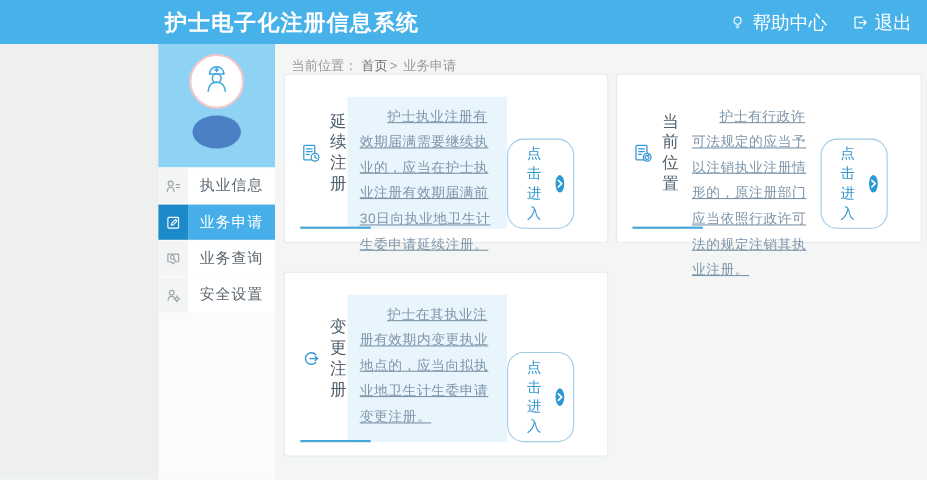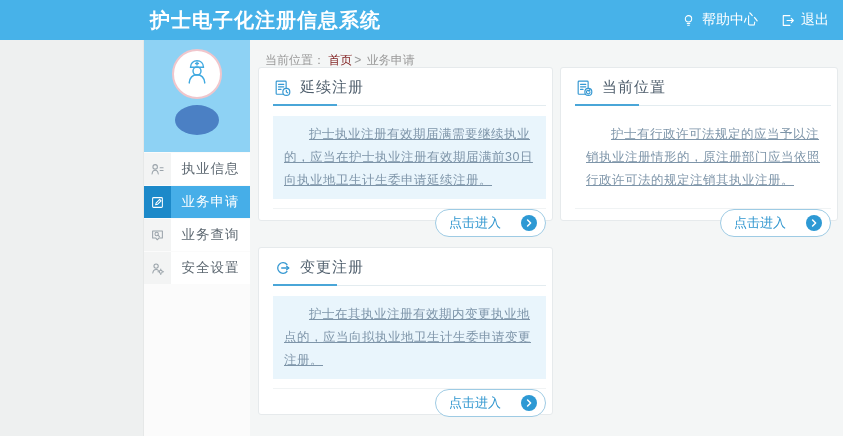--- a/index.html
+++ b/index.html
@@ -15,21 +15,21 @@
     height:40px;flex:0 0 40px;background:#47b2e9;color:#fff;
     display:flex;align-items:center;
   }
   .header-title{
     margin-left:150px;font-size:20px;font-weight:bold;letter-spacing:1px;
   }
   .header-right{
     margin-left:auto;margin-right:14px;display:flex;align-items:center;gap:22px;
   }
   .header-link{
-    display:flex;align-items:center;gap:6px;font-size:14px;color:#fff;cursor:pointer;
+    display:flex;align-items:center;gap:6px;font-size:17px;color:#fff;cursor:pointer;
   }
   .header-link svg{display:block;}
 
   
   .body{flex:1;display:flex;min-height:0;}
   .left-strip{flex:0 0 143px;background:#eef0f0;}
 
   
   .sidebar{
     flex:0 0 107px;background:#fbfbfb;border-left:1px solid #e6e8e8;
@@ -60,28 +60,28 @@
     display:flex;align-items:center;justify-content:center;letter-spacing:1px;
   }
   .menu-item.active .mi-icon{background:#1c89c9;color:#ffffff;}
   .menu-item.active .mi-label{background:#46aee8;color:#ffffff;}
 
   
   .main{flex:1;min-width:0;background:#f4f6f6;display:flex;flex-direction:column;}
   .breadcrumb{
     padding:12px 0 0 15px;font-size:12px;color:#999;height:24px;box-sizing:border-box;
   }
-  .breadcrumb a{color:#7f1d1d;text-decoration:none;cursor:pointer;}
+  .breadcrumb a{color:#737373;text-decoration:none;cursor:pointer;}
   .breadcrumb .sep{margin:0 2px;}
   .cards{padding:3px 5px 0 8px;}
   .card-row{display:flex;gap:7px;margin-bottom:8px;align-items:stretch;}
   .card{
     background:#fff;border:1px solid #e6eaec;border-radius:3px;
-    box-sizing:border-box;padding:10px 6px 12px 14px;
-    display:flex;flex-direction:column;
+    box-sizing:border-box;padding:10px 30px 12px 14px;
+    display:flex;flex-direction:row;justify-content:center;
   }
   .card-renewal{width:295px;height:154px;}
   .card-cancel{flex:1;height:154px;}
   .card-change{width:295px;height:168px;margin-top:18px;}
 
   .card-head{
     display:flex;align-items:center;gap:9px;
     padding-bottom:8px;border-bottom:1px solid #e3ecf0;position:relative;
   }
   .card-head::after{
@@ -92,21 +92,21 @@
 
   .desc{
     margin-top:10px;padding:7px 11px;font-size:12.5px;line-height:1.85;
     color:#7e95a9;text-indent:2em;letter-spacing:0.5px;text-decoration:underline;
   }
   .desc.hl{background:#e9f5fc;}
   .body-sep{border-top:1px solid #f0f3f4;margin-top:9px;}
 
   .card-foot{margin-top:auto;display:flex;justify-content:flex-end;}
   .enter-btn{
-    display:inline-flex;align-items:center;gap:20px;
+    display:inline-flex;align-items:center;gap:9px;
     padding:4px 8px 4px 13px;background:#fff;border:1px solid #9ecbe4;
     border-radius:15px;color:#3096cf;font-size:13px;cursor:pointer;
     font-family:inherit;
   }
   .enter-btn .circ{
     width:16px;height:16px;border-radius:50%;background:#2d99d4;
     display:flex;align-items:center;justify-content:center;
   }
 </style>
 </head>

